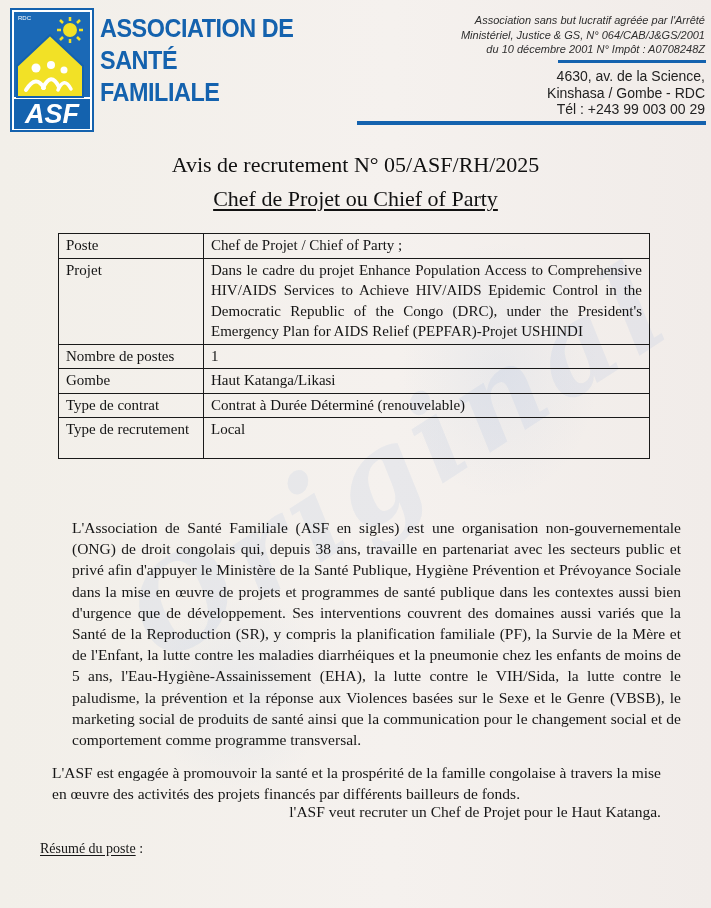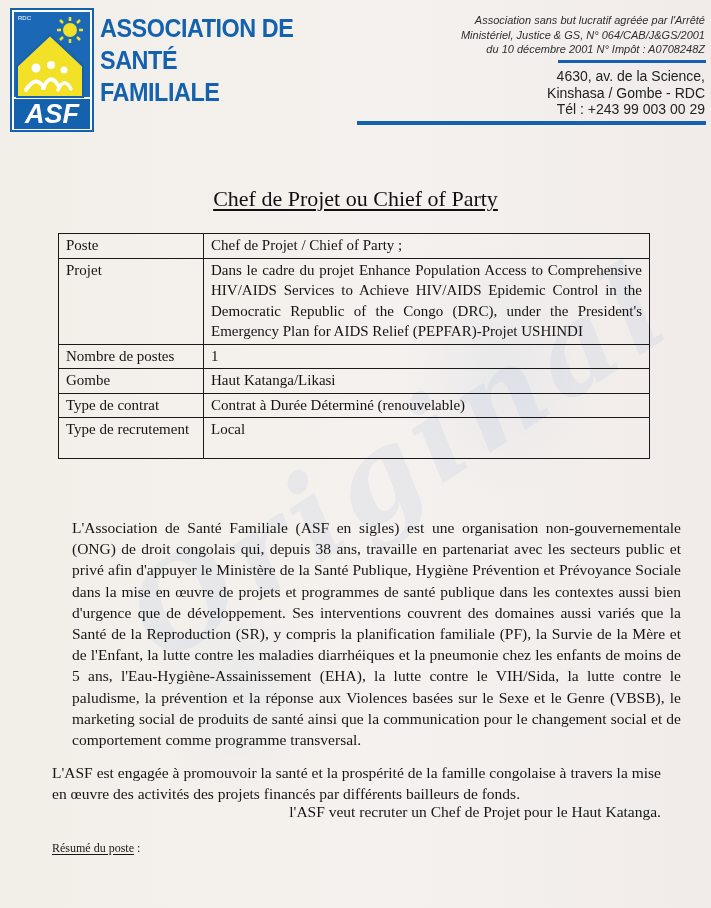--- a/index.html
+++ b/index.html
@@ -91,22 +91,22 @@
   
   .para {
     position: absolute; left: 52px; width: 609px;
     font-size: 15.5px; line-height: 21.2px;
     text-align: justify; color: #161616;
   }
   .p1  { top: 517px; margin-left: 20px; }
   .p2a { top: 762px; }
   .p2b { top: 801px; text-align: right; }
   .resume-heading {
-    position: absolute; left: 52px; top: 841px;
-    font-size: 12px; color: #161616;
+    position: absolute; left: 40px; top: 841px;
+    font-size: 14px; color: #161616;
   }
   .resume-heading .u-wrap {
     text-decoration: underline;
     text-underline-offset: 2px;
   }
   .p3 { top: 863px; }
 </style>
 </head>
 <body>
 
@@ -168,20 +168,21 @@
   <div class="rule rule-short"></div>
 
   <div class="address">
     <div>4630, av. de la Science,</div>
     <div>Kinshasa / Gombe - RDC</div>
     <div>Tél : +243 99 003 00 29</div>
   </div>
 
   <div class="rule rule-long"></div>
 
+  <div class="title1">Avis de recrutement N° 05/ASF/RH/2025</div>
   <div class="title2">
     <span class="u-wrap">Chef de Projet ou Chief of Party</span>
   </div>
 
   <table class="info">
     <tbody>
         <tr>
       <td class="k">Poste</td>
       <td>Chef de Projet / Chief of Party ;</td>
     </tr>

